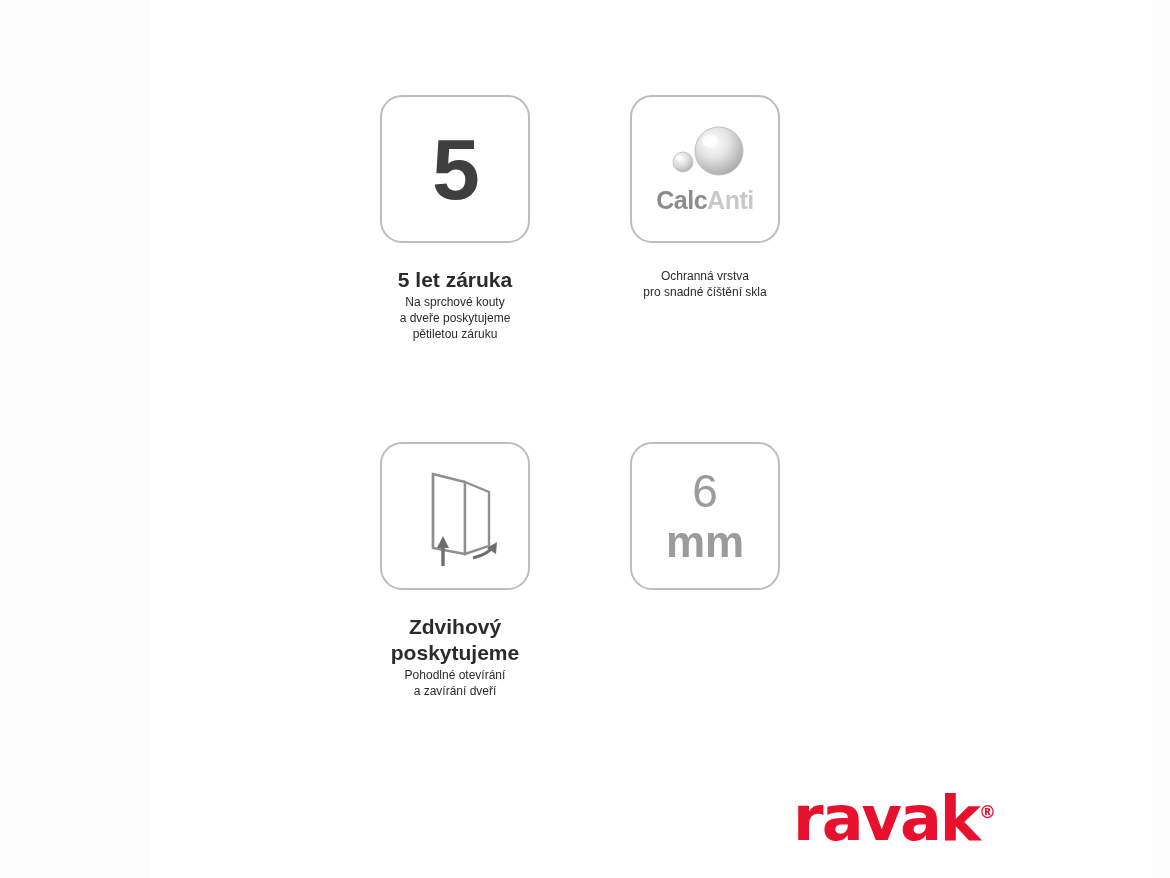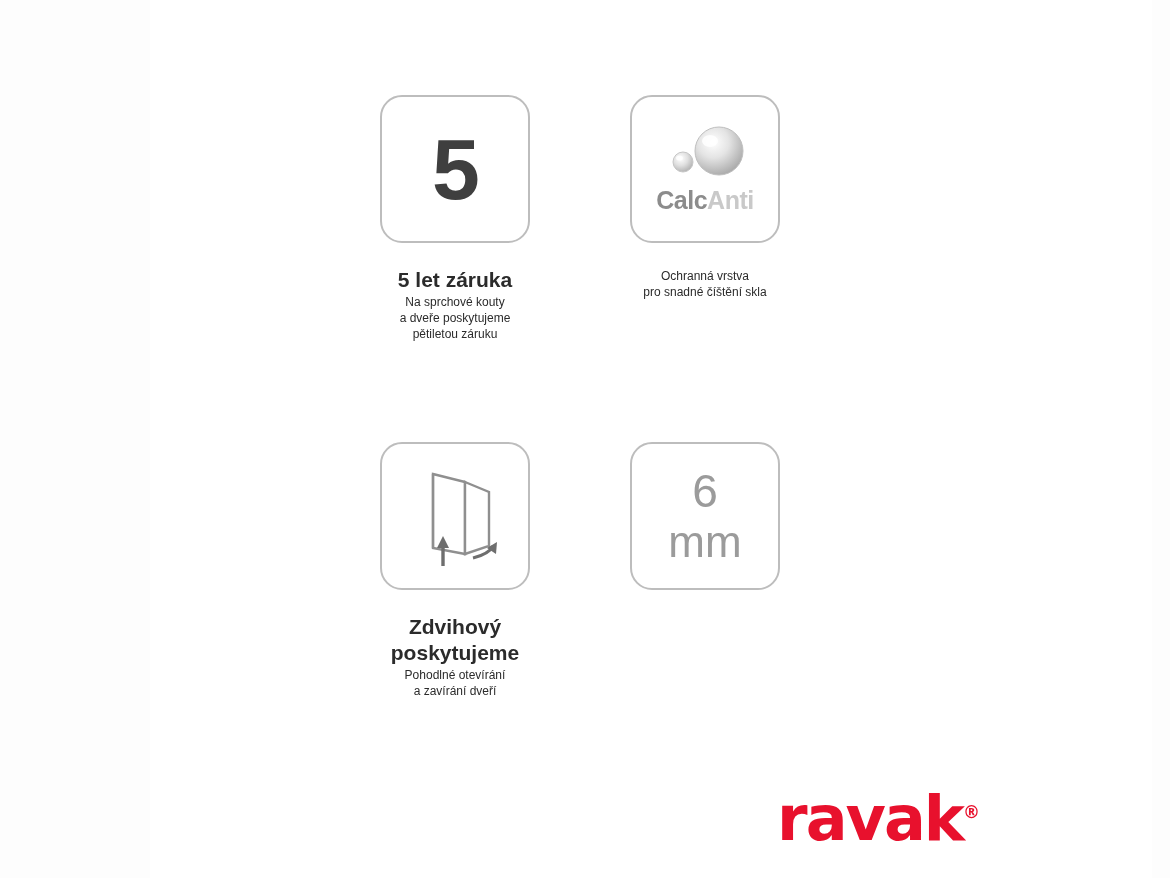--- a/index.html
+++ b/index.html
@@ -74,21 +74,21 @@
     align-items: center;
     color: #9b9b9b;
     line-height: 1;
   }
   .tile-thickness .t-num {
     font-size: 46px;
     font-weight: normal;
   }
   .tile-thickness .t-unit {
     font-size: 44px;
-    font-weight: normal;
+    font-weight: bold;
     margin-top: 6px;
   }
 
   .anticalc {
     display: flex;
     flex-direction: column;
     align-items: center;
     justify-content: center;
   }
   .anticalc-word {
@@ -114,21 +114,21 @@
     font-size: 12px;
     color: #2b2b2b;
     line-height: 1.33;
     margin-top: 2px;
   }
   .row-2 {
     margin-top: 100px;
   }
   .logo {
     position: absolute;
-    right: 190px;
+    right: 174px;
     bottom: 28px;
     font-size: 62px;
     font-weight: bold;
     color: #e8112d;
     letter-spacing: -2px;
     line-height: 1;
     font-family: "DejaVu Sans", sans-serif;
   }
   .logo sup {
     font-size: 17px;

